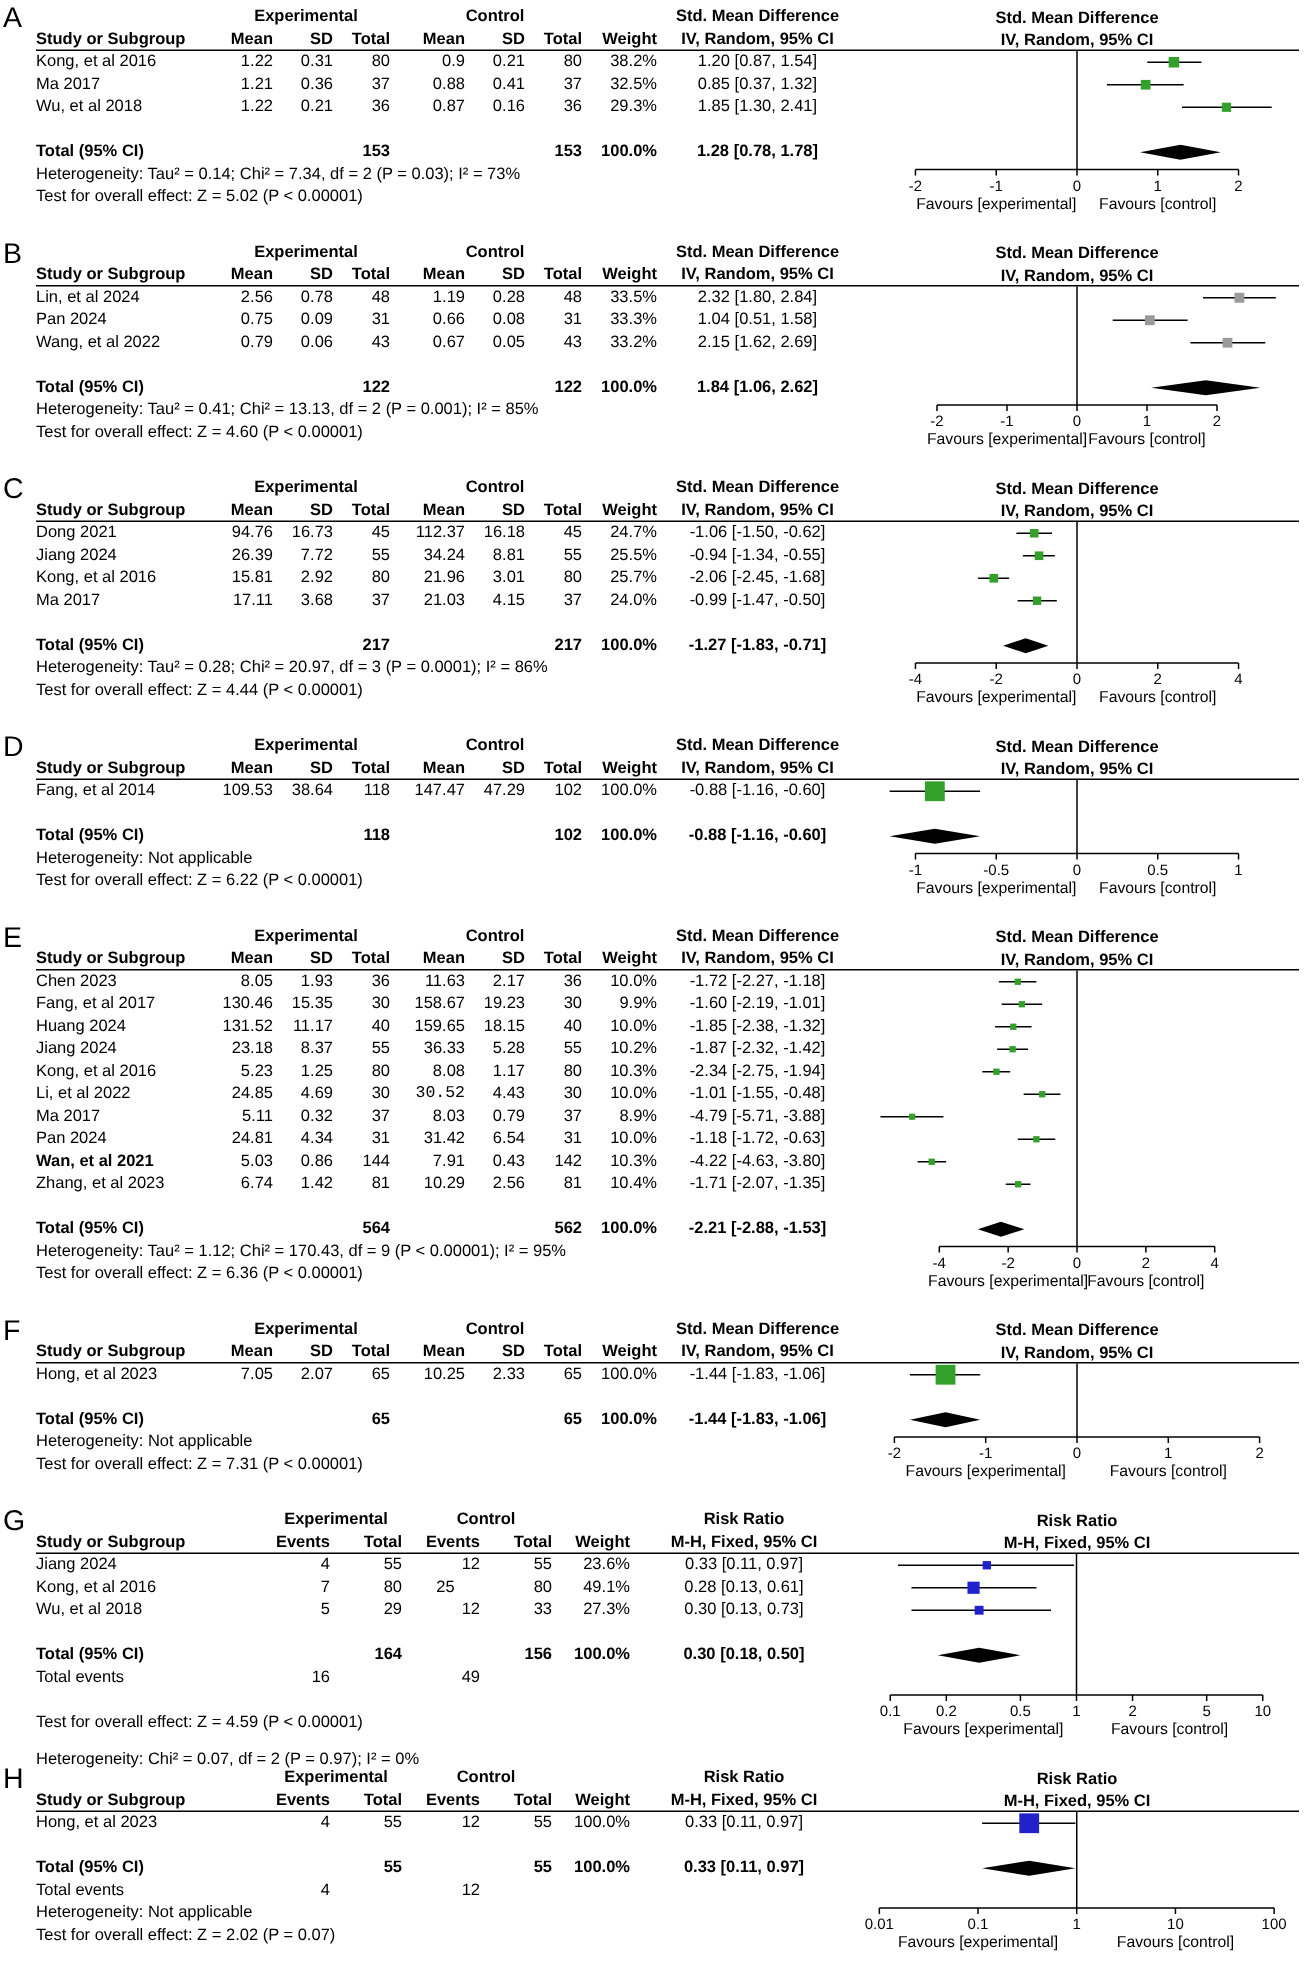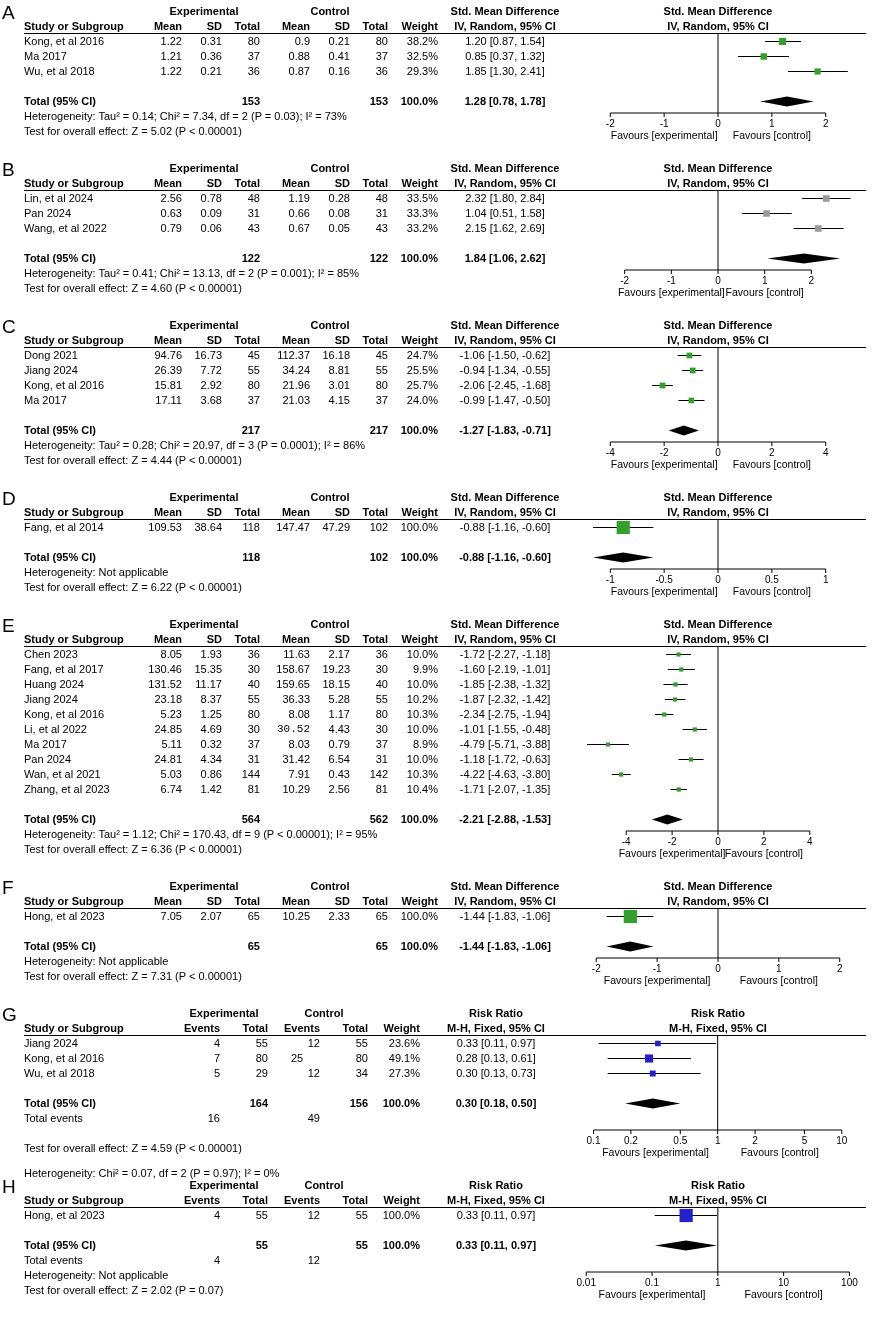--- a/index.html
+++ b/index.html
@@ -162,21 +162,21 @@
             <div class="cell right" style="width: 40px;">0.78</div>
             <div class="cell right" style="width: 38px;">48</div>
             <div class="cell right" style="width: 50px;">1.19</div>
             <div class="cell right" style="width: 40px;">0.28</div>
             <div class="cell right" style="width: 38px;">48</div>
             <div class="cell right" style="width: 50px;">33.5%</div>
             <div class="cell center" style="width: 122px;">2.32 [1.80, 2.84]</div>
           </div>
           <div class="row">
             <div class="cell left" style="width: 118px;">Pan 2024</div>
-            <div class="cell right" style="width: 46px;">0.63</div>
+            <div class="cell right" style="width: 46px;">0.75</div>
             <div class="cell right" style="width: 40px;">0.09</div>
             <div class="cell right" style="width: 38px;">31</div>
             <div class="cell right" style="width: 50px;">0.66</div>
             <div class="cell right" style="width: 40px;">0.08</div>
             <div class="cell right" style="width: 38px;">31</div>
             <div class="cell right" style="width: 50px;">33.3%</div>
             <div class="cell center" style="width: 122px;">1.04 [0.51, 1.58]</div>
           </div>
           <div class="row">
             <div class="cell left" style="width: 118px;">Wang, et al 2022</div>
@@ -531,21 +531,21 @@
             <div class="cell right" style="width: 46px;">24.81</div>
             <div class="cell right" style="width: 40px;">4.34</div>
             <div class="cell right" style="width: 38px;">31</div>
             <div class="cell right" style="width: 50px;">31.42</div>
             <div class="cell right" style="width: 40px;">6.54</div>
             <div class="cell right" style="width: 38px;">31</div>
             <div class="cell right" style="width: 50px;">10.0%</div>
             <div class="cell center" style="width: 122px;">-1.18 [-1.72, -0.63]</div>
           </div>
           <div class="row">
-            <div class="cell left" style="width: 118px;">Wan, et al 2021</div>
+            <div class="cell left" style="width: 118px; font-weight: bold;">Wan, et al 2021</div>
             <div class="cell right" style="width: 46px;">5.03</div>
             <div class="cell right" style="width: 40px;">0.86</div>
             <div class="cell right" style="width: 38px;">144</div>
             <div class="cell right" style="width: 50px;">7.91</div>
             <div class="cell right" style="width: 40px;">0.43</div>
             <div class="cell right" style="width: 38px;">142</div>
             <div class="cell right" style="width: 50px;">10.3%</div>
             <div class="cell center" style="width: 122px;">-4.22 [-4.63, -3.80]</div>
           </div>
           <div class="row">
@@ -732,21 +732,21 @@
             <div class="cell right" style="width: 52px; text-align: center;">25</div>
             <div class="cell right" style="width: 48px;">80</div>
             <div class="cell right" style="width: 52px;">49.1%</div>
             <div class="cell center" style="width: 140px;">0.28 [0.13, 0.61]</div>
           </div>
           <div class="row">
             <div class="cell left" style="width: 150px;">Wu, et al 2018</div>
             <div class="cell right" style="width: 52px;">5</div>
             <div class="cell right" style="width: 48px;">29</div>
             <div class="cell right" style="width: 52px;">12</div>
-            <div class="cell right" style="width: 48px;">34</div>
+            <div class="cell right" style="width: 48px;">33</div>
             <div class="cell right" style="width: 52px;">27.3%</div>
             <div class="cell center" style="width: 140px;">0.30 [0.13, 0.73]</div>
           </div>
           <div class="row"></div>
           <div class="row">
             <div class="cell left bold" style="width: 150px;">Total (95% CI)</div>
             <div class="cell right bold" style="width: 52px;"></div>
             <div class="cell right bold" style="width: 48px;">164</div>
             <div class="cell right bold" style="width: 52px;"></div>
             <div class="cell right bold" style="width: 48px;">156</div>

